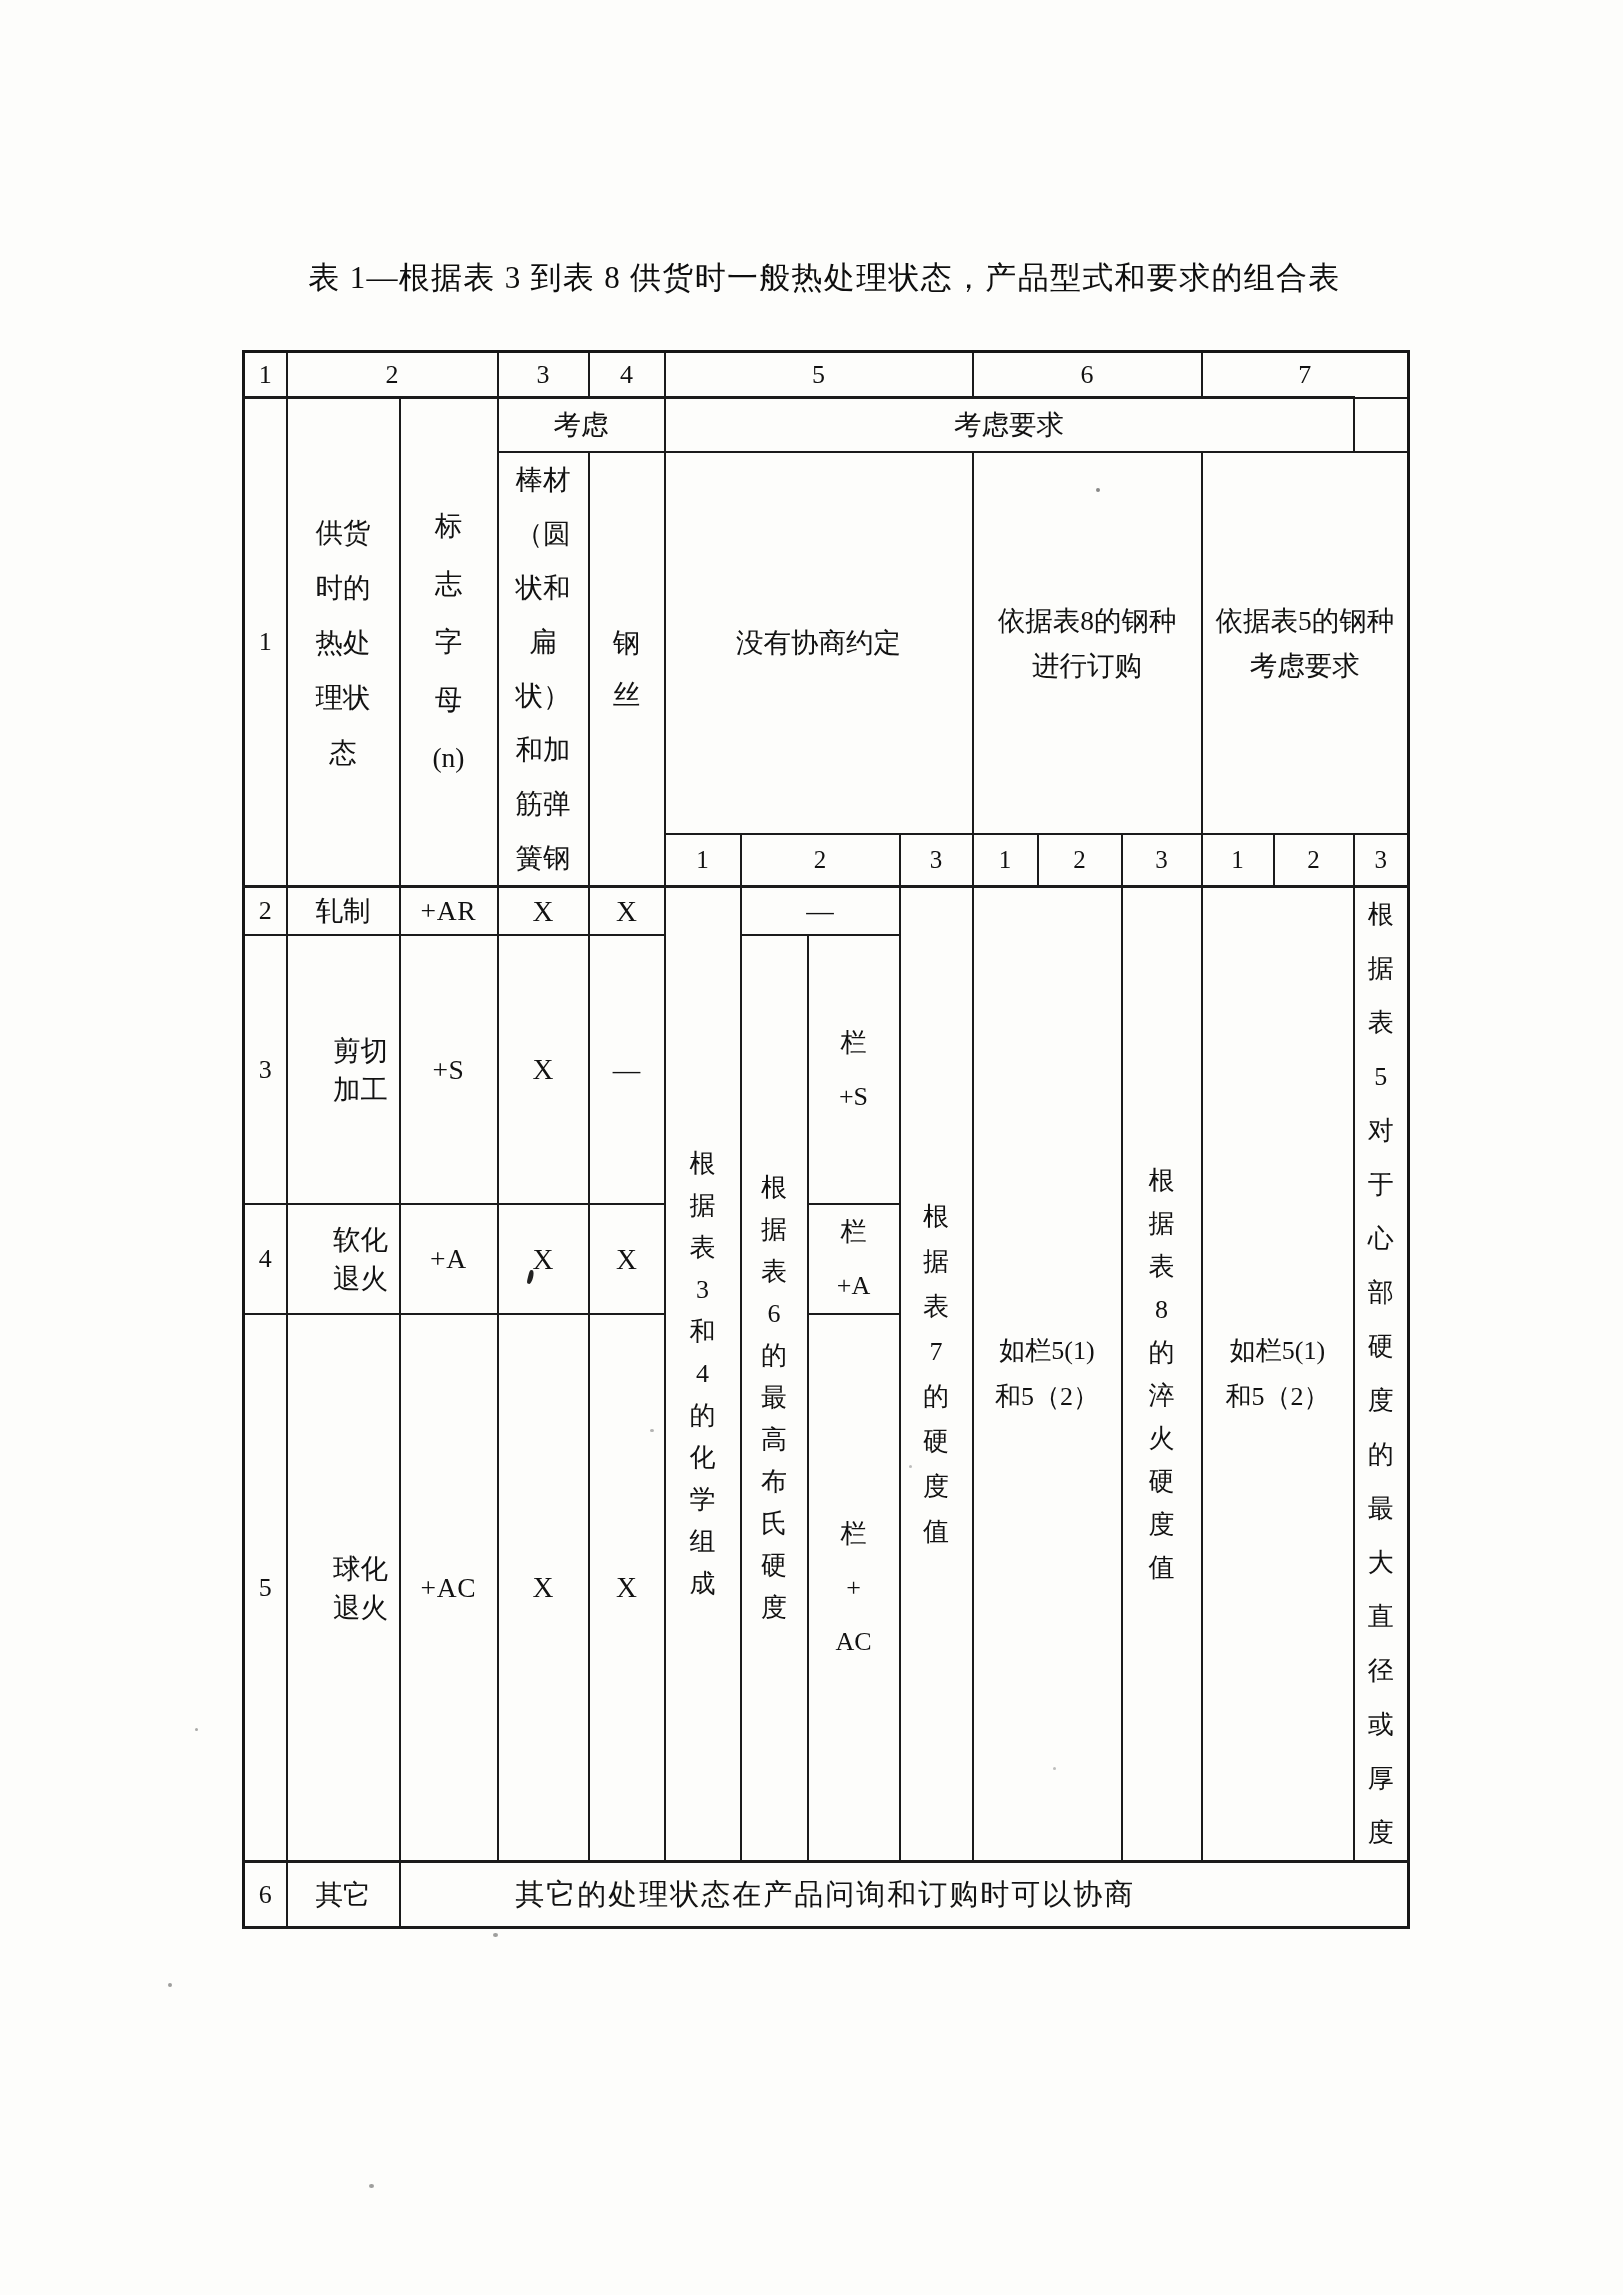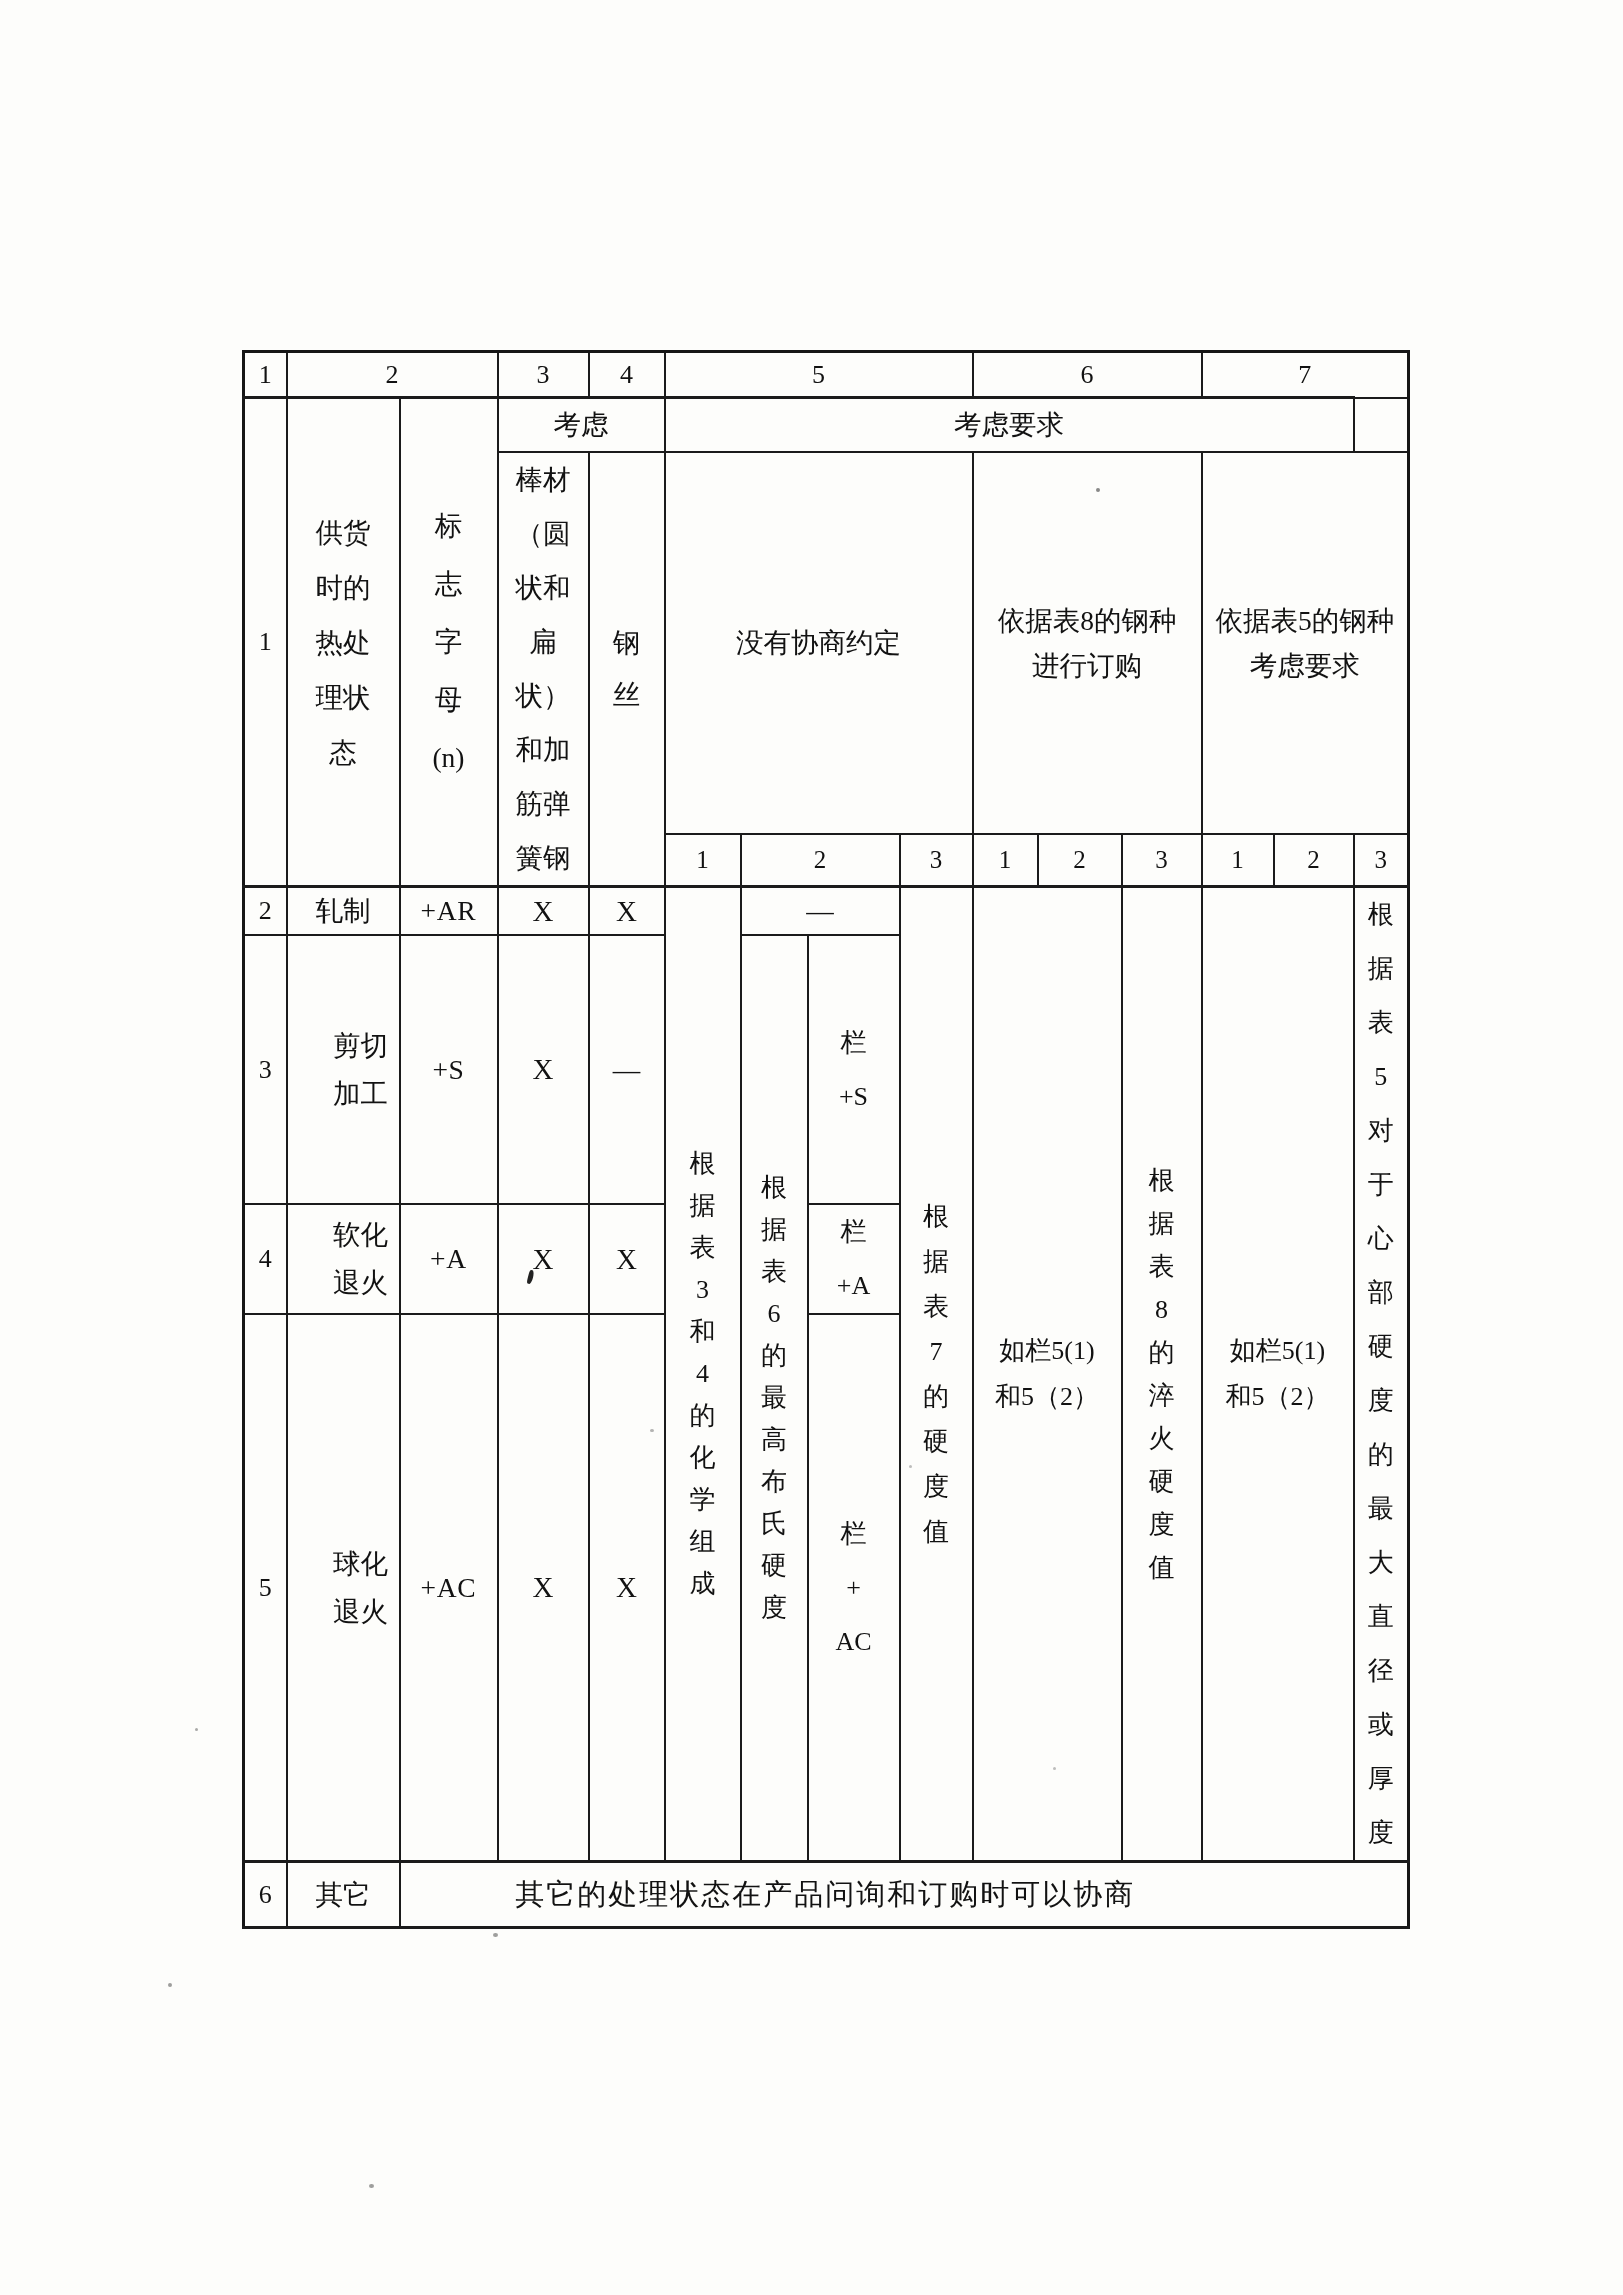--- a/index.html
+++ b/index.html
@@ -42,21 +42,21 @@
   tr.rA td{height:43px;}
   tr.rB td{height:52px;border-top-width:3.3px;}
   tr.rC td{height:327px;}
   tr.rD td{height:43px;font-size:25px;}
   tr.r2 td{height:46px;border-top-width:3.9px;}
   tr.r3 td{height:86px;}
   tr.r4 td{height:84px;}
   tr.r5 td{height:545px;}
   tr.r6 td{height:63px;border-top-width:3.3px;border-bottom-width:3.9px;}
   .pre{white-space:pre-line;}
-  .lh60{line-height:48px;padding-left:35px;}
+  .lh60{line-height:39px;padding-left:35px;}
   .lh62{line-height:54px;}
   .lh64{line-height:42px;}
   .lh66{line-height:43px;}
   .lh68{line-height:45px;border-radius:30px;}
   .lh70{line-height:46px;margin-left:44px;}
   .lh80{line-height:52px;}
   .lh84{line-height:55px;}
   .lh88{line-height:58px;}
   .f42{font-size:27.5px;}
   .xmark{font-size:29px;font-weight:500;}
@@ -70,20 +70,21 @@
     width:4.6px;height:14.4px;background:#222;
     border-radius:40% 60% 60% 40%;
     transform:rotate(14deg);
   }
 </style>
 </head>
 <body>
 
 <div class="sheet">
 
+  <div class="doc-title">表 1—根据表 3 到表 8 供货时一般热处理状态，产品型式和要求的组合表</div>
 
   <table class="main">
     <colgroup>
       <col style="width:43px">
         <col style="width:113px">
         <col style="width:98px">
       <col style="width:91px">
         <col style="width:76px">
         <col style="width:76px">
       <col style="width:67px">

